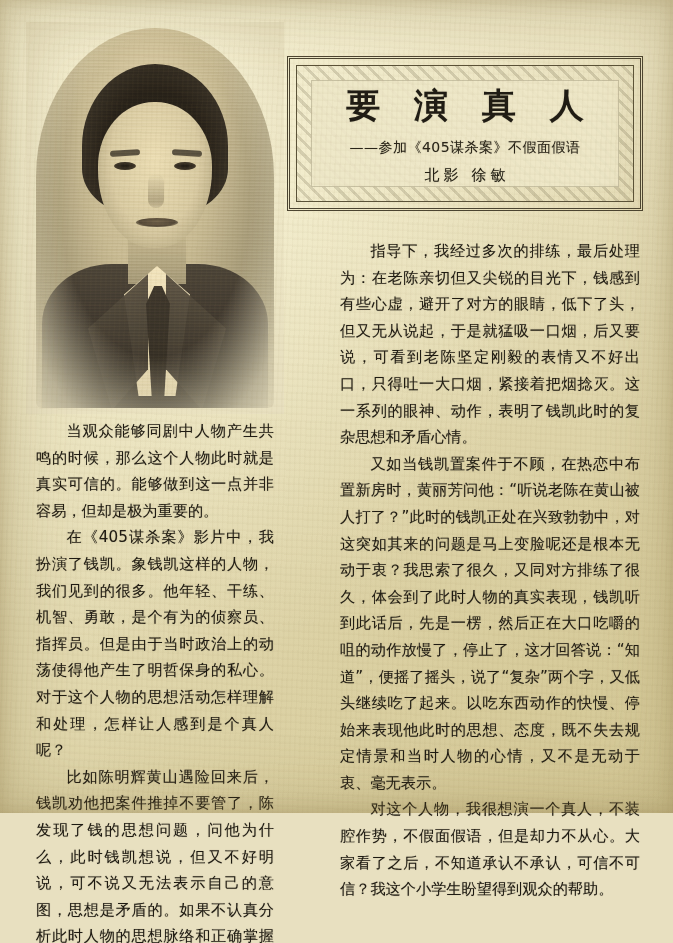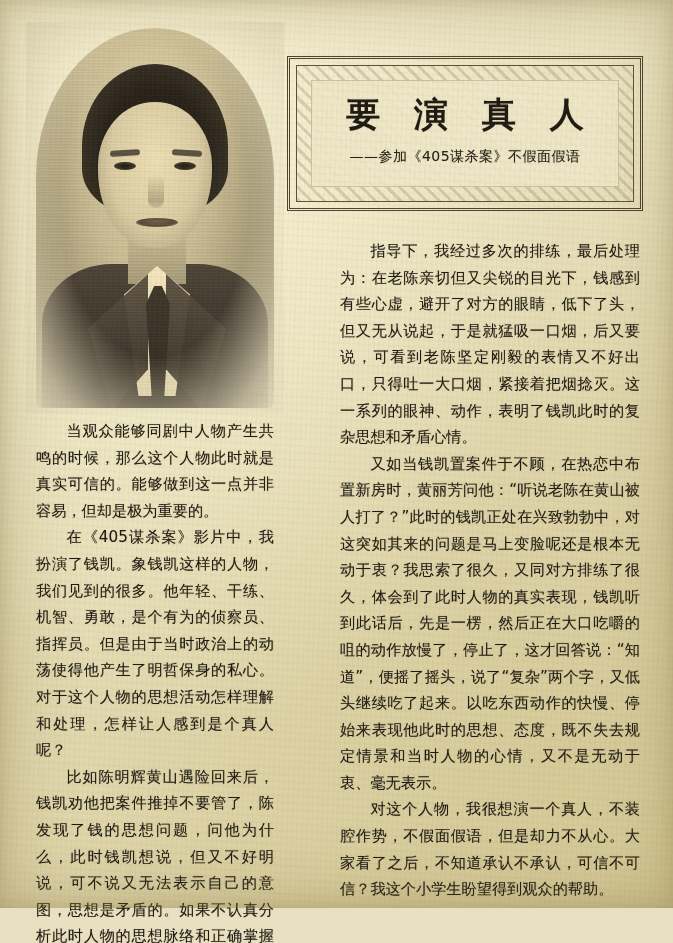--- a/index.html
+++ b/index.html
@@ -11,21 +11,21 @@
     height: 943px;
     overflow: hidden;
     background: #e8e0c0;
     font-family: "DejaVu Sans", sans-serif;
   }
 
   
   .page {
     position: relative;
     width: 673px;
-    height: 908px;
+    height: 813px;
     background:
       radial-gradient(ellipse at 25% 18%, rgba(255,252,225,0.55) 0%, rgba(255,250,215,0.0) 55%),
       radial-gradient(ellipse at 85% 85%, rgba(196,180,120,0.35) 0%, rgba(196,180,120,0.0) 60%),
       linear-gradient(172deg, #efe8c8 0%, #e9e1bd 35%, #e3daB2 62%, #ddd3a6 100%);
     box-sizing: border-box;
   }
   .page:after{
     content:"";
     position:absolute; left:0; top:0; right:0; bottom:0;
     background:
@@ -247,20 +247,21 @@
     </div>
     <div class="photo-fade"></div>
   </div>
 
   <div class="title-box">
     <div class="title-box-inner">
       <div class="title-inner-blank"></div>
       <div class="title-text-stack">
         <div class="main-title ink">要 演 真 人</div>
         <div class="sub-title ink">——参加《405谋杀案》不假面假语</div>
+        <div class="byline ink">北影  徐敏</div>
       </div>
     </div>
   </div>
 
   <div class="col col-left ink">
     <p>当观众能够同剧中人物产生共鸣的时候，那么这个人物此时就是真实可信的。能够做到这一点并非容易，但却是极为重要的。</p>
     <p>在《405谋杀案》影片中，我扮演了钱凯。象钱凯这样的人物，我们见到的很多。他年轻、干练、机智、勇敢，是个有为的侦察员、指挥员。但是由于当时政治上的动荡使得他产生了明哲保身的私心。对于这个人物的思想活动怎样理解和处理，怎样让人感到是个真人呢？</p>
     <p>比如陈明辉黄山遇险回来后，钱凯劝他把案件推掉不要管了，陈发现了钱的思想问题，问他为什么，此时钱凯想说，但又不好明说，可不说又无法表示自己的意图，思想是矛盾的。如果不认真分析此时人物的思想脉络和正确掌握人物关系，就会失去真实生活中正常的逻辑，表演就会简单化，就会虚假。在导演和老演员的</p>
   </div>
 

